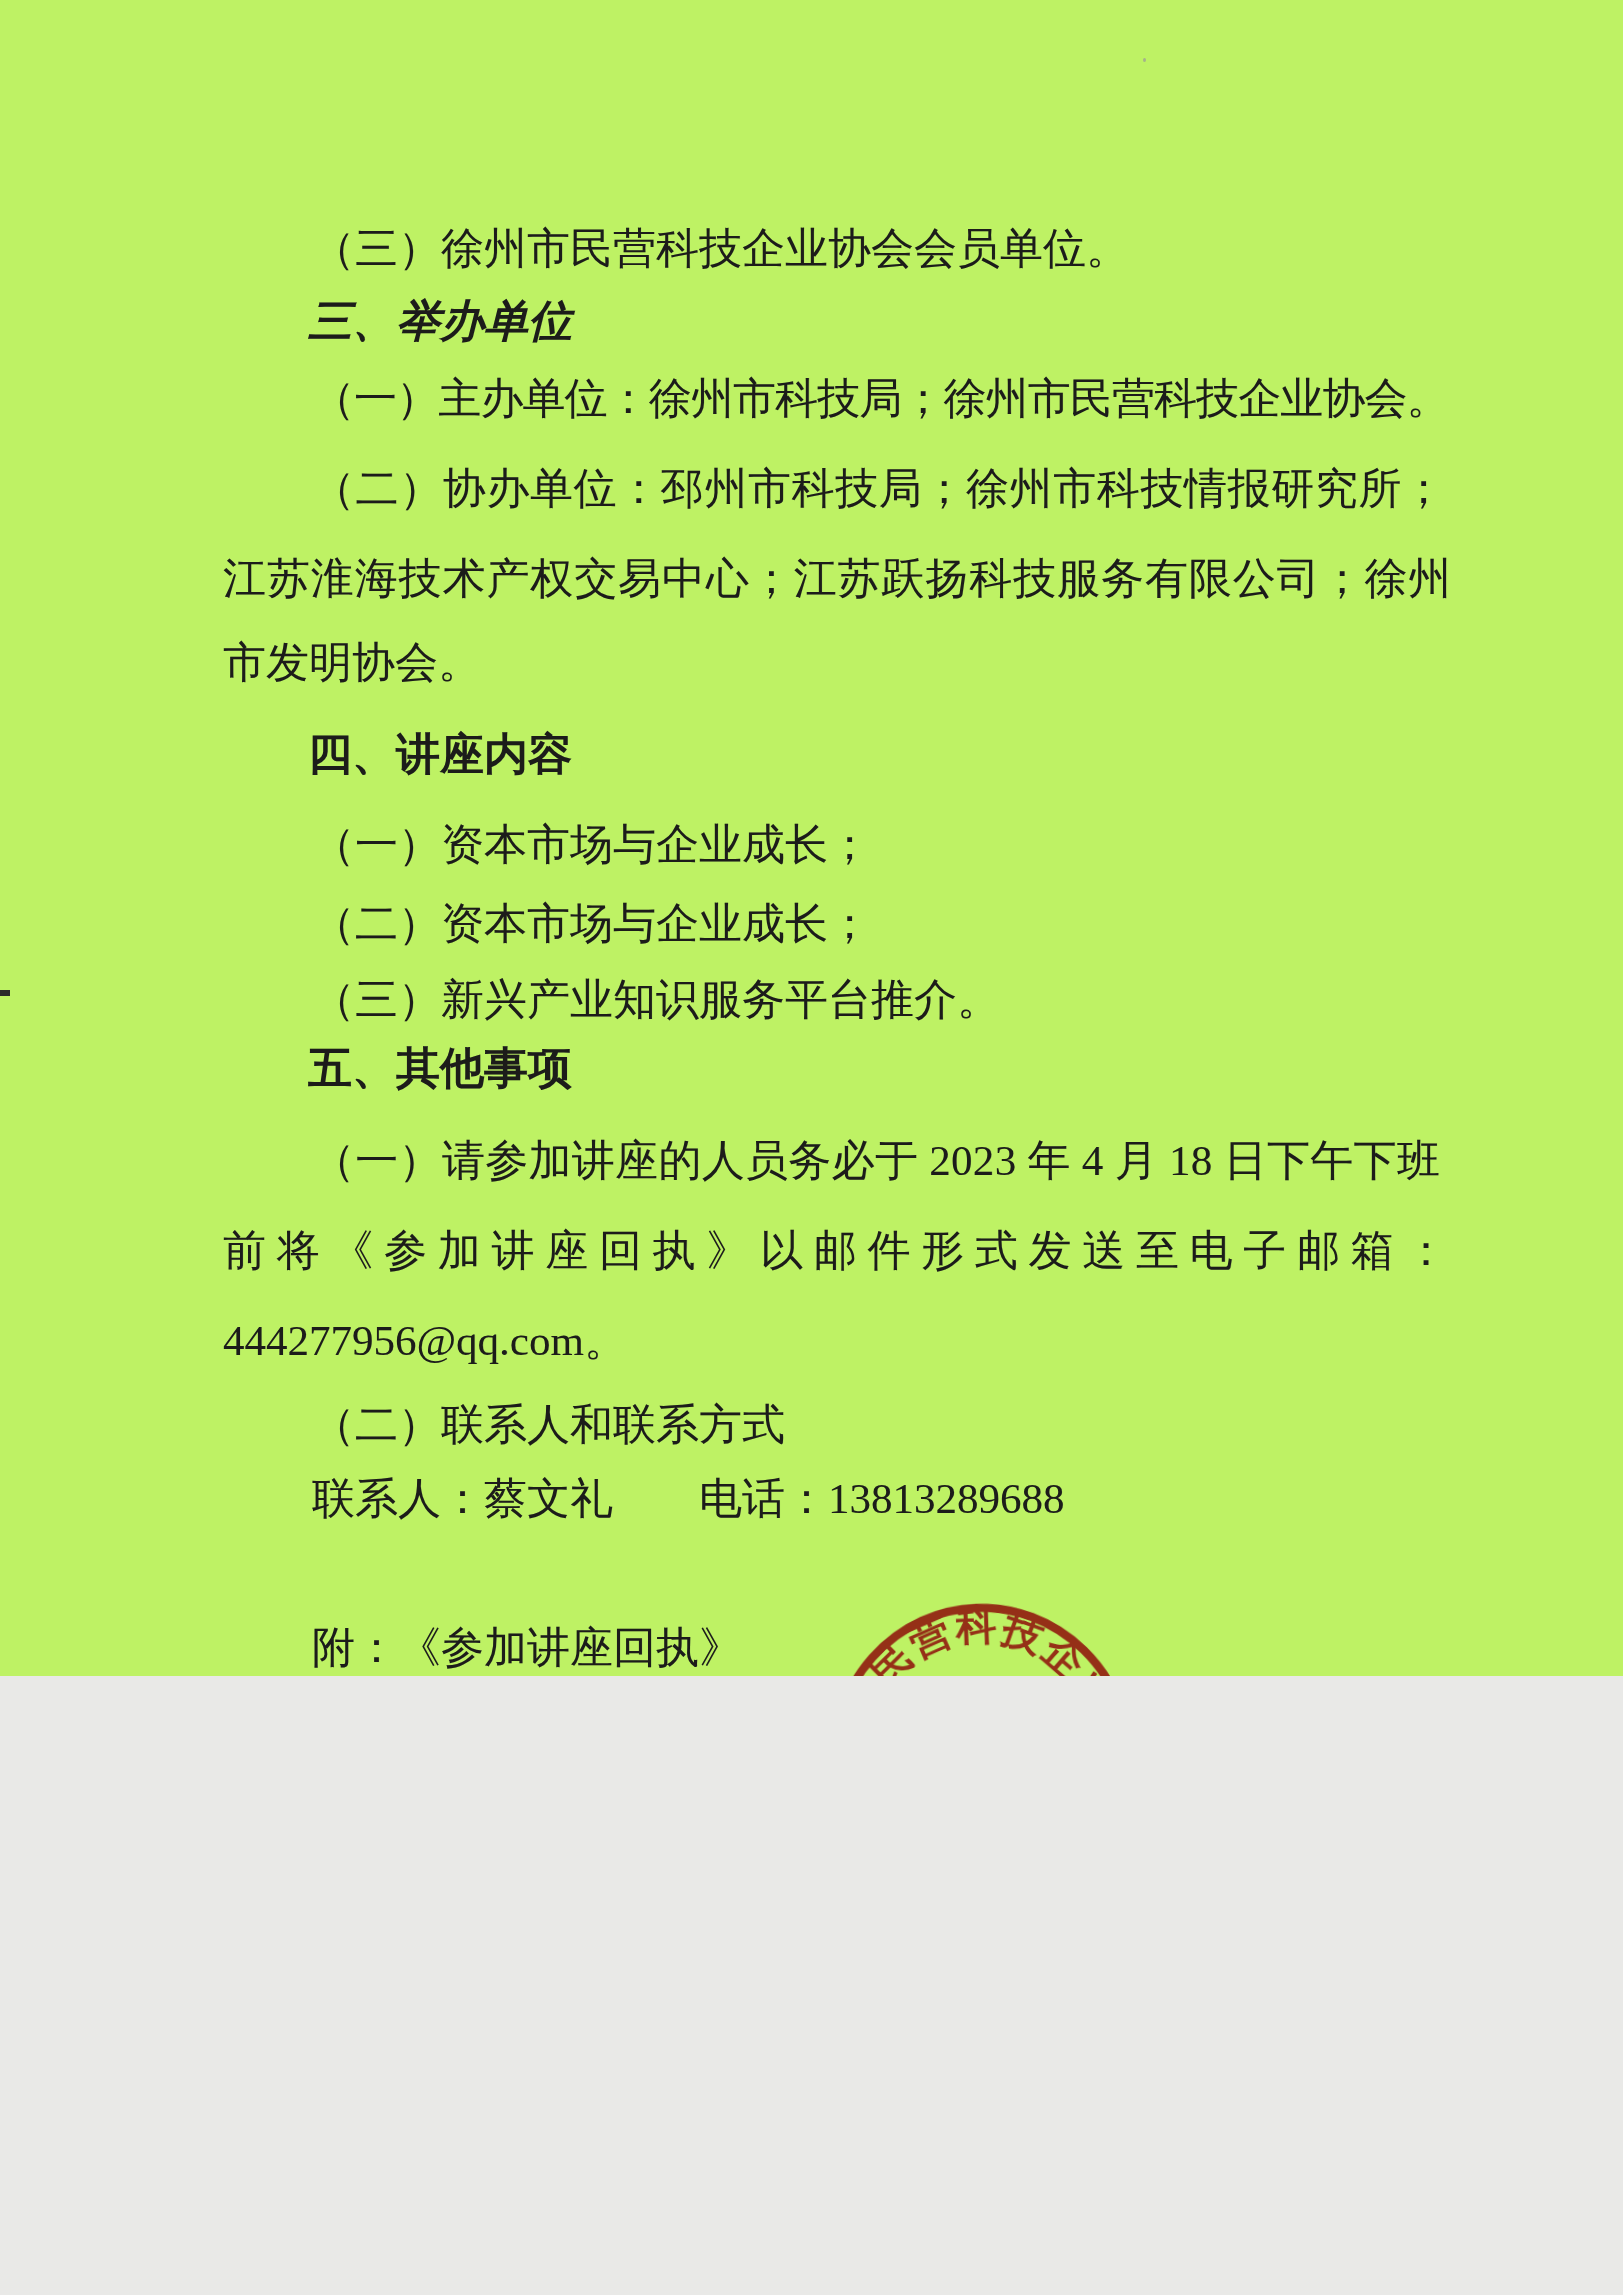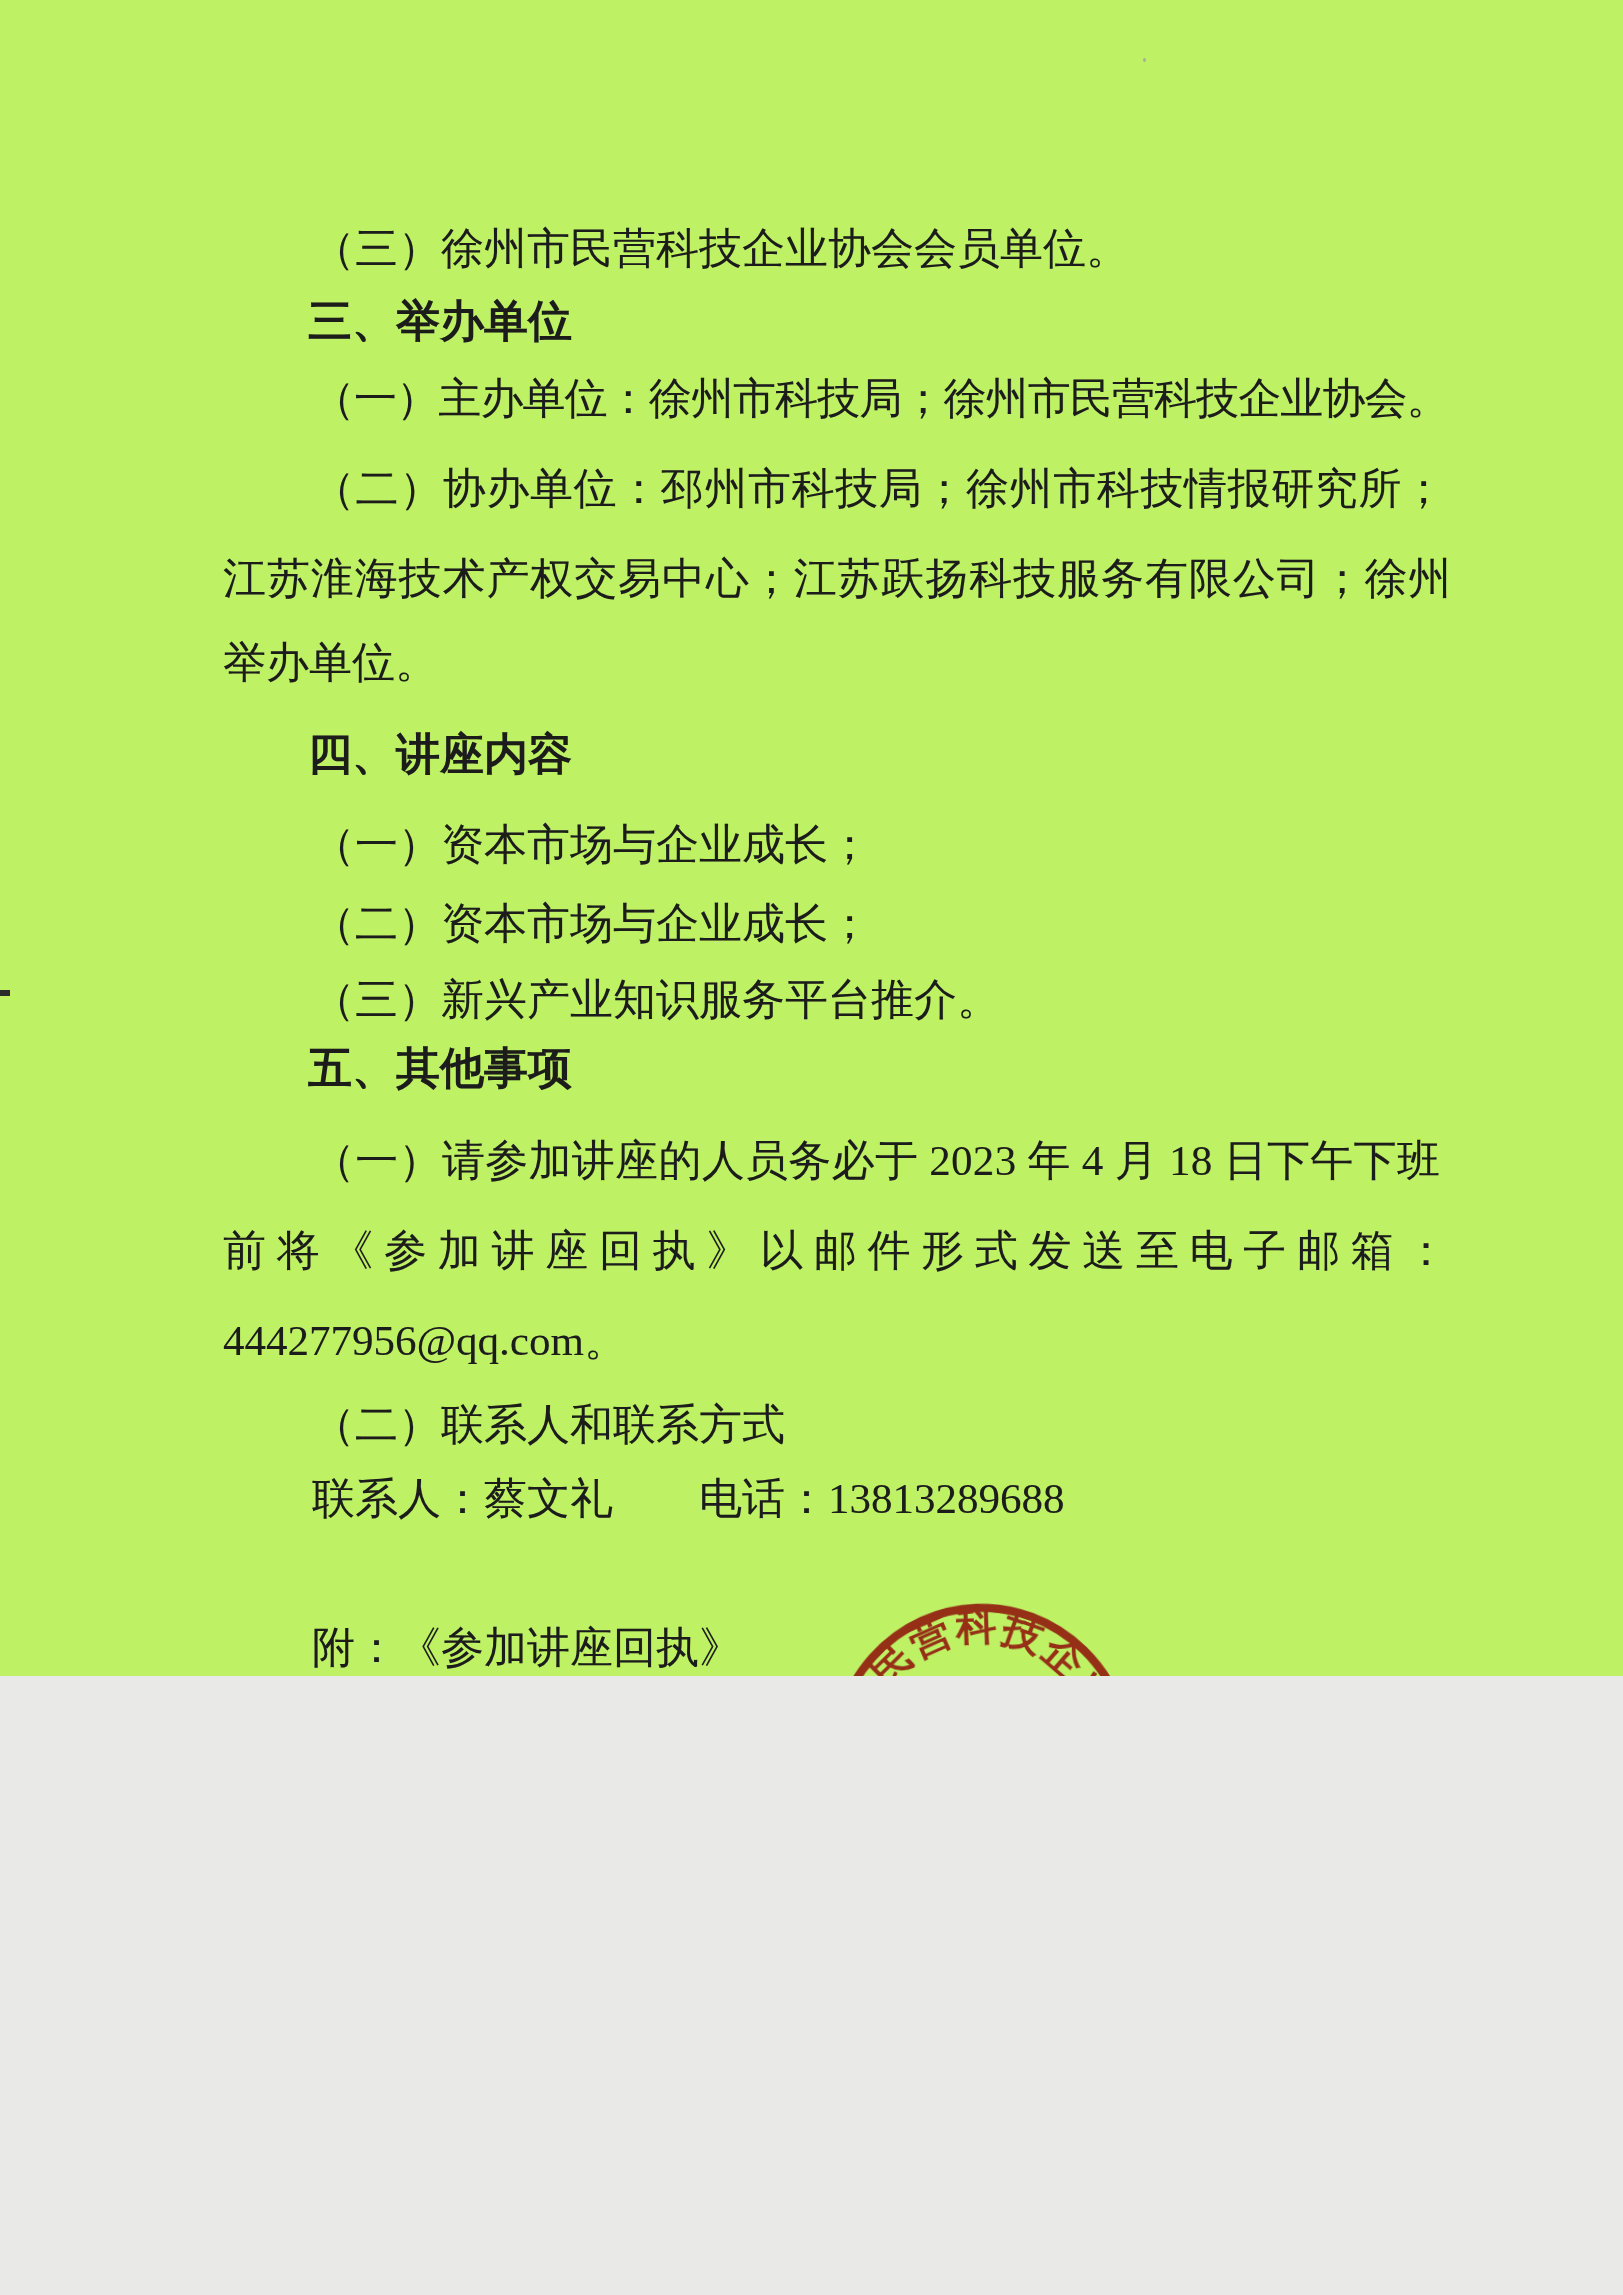--- a/index.html
+++ b/index.html
@@ -60,25 +60,25 @@
     opacity: 0.7;
     border-radius: 50%;
   }
 </style>
 </head>
 <body>
 
 <div class="page">
 
   <div class="t" style="top:227px;  left:312px;">（三）徐州市民营科技企业协会会员单位。</div>
-  <div class="t head" style="top:300px;  left:308px;">三、举办单位</div>
+  <div class="t head" style="top:300px;  left:308px;font-style:italic;">三、举办单位</div>
   <div class="t" style="top:377px;  left:312px; letter-spacing:-0.9px;">（一）主办单位：徐州市科技局；徐州市民营科技企业协会。</div>
   <div class="t" style="top:467px;  left:312px; letter-spacing:0.6px;">（二）协办单位：邳州市科技局；徐州市科技情报研究所；</div>
   <div class="t" style="top:557px;  left:223px; letter-spacing:0.9px;">江苏淮海技术产权交易中心；江苏跃扬科技服务有限公司；徐州</div>
-  <div class="t" style="top:641px; left:223px;">举办单位。</div>
+  <div class="t" style="top:641px; left:223px;">市发明协会。</div>
   <div class="t head" style="top:733px; left:308px;">四、讲座内容</div>
   <div class="t" style="top:823px; left:312px;">（一）资本市场与企业成长；</div>
   <div class="t" style="top:978px; left:312px;">（三）新兴产业知识服务平台推介。</div>
   <div class="t" style="top:902px; left:312px;">（二）资本市场与企业成长；</div>
   <div class="t head" style="top:1047px; left:308px;">五、其他事项</div>
   <div class="t" style="top:1139px; left:312px; letter-spacing:0.3px;">（一）请参加讲座的人员务必于 2023 年 4 月 18 日下午下班</div>
   <div class="t" style="top:1229px; left:223px; letter-spacing:10.7px;">前将《参加讲座回执》以邮件形式发送至电子邮箱：</div>
   <div class="t" style="top:1319px; left:223px;">444277956@qq.com。</div>
   <div class="t" style="top:1403px; left:312px;text-align:center;">（二）联系人和联系方式</div>
   <div class="t" style="top:1477px; left:312px;">联系人：蔡文礼　　电话：13813289688</div>

